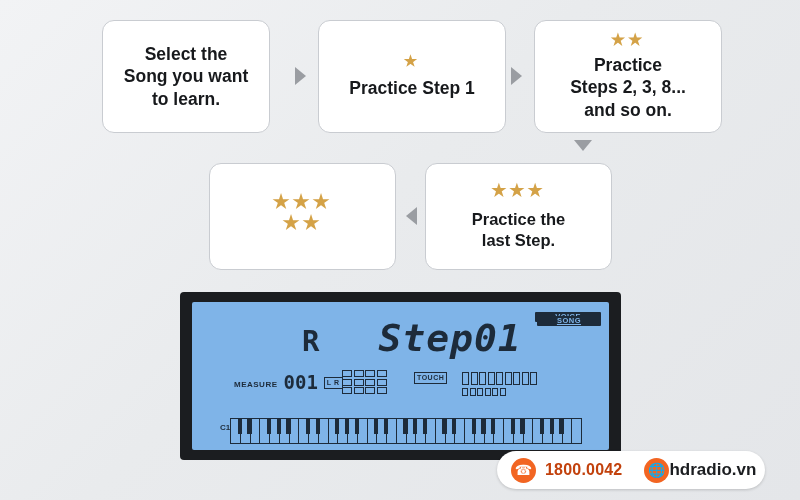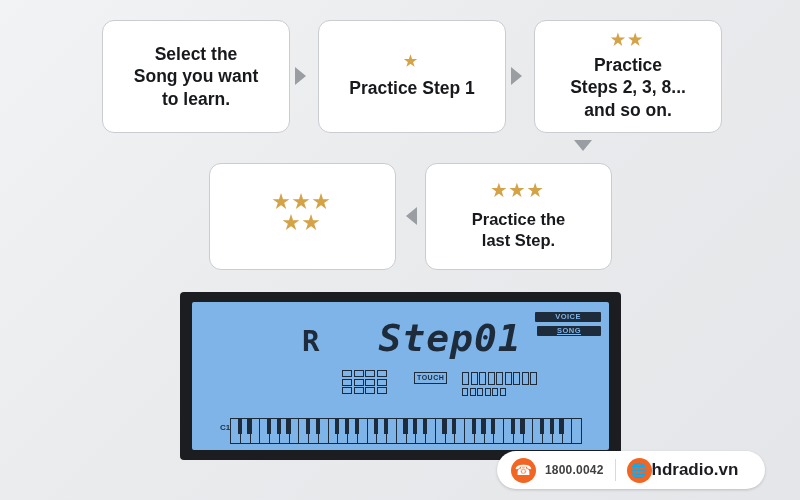--- a/index.html
+++ b/index.html
@@ -40,21 +40,21 @@
     color: #d4a247;
     letter-spacing: 3px;
     line-height: 1;
     display: block;
   }
   .flow-box .label {
     display: block;
     white-space: pre-line;
   }
 
-  #box1 { left: 102px; top: 20px;  width: 188px; height: 113px; font-size: 17.5px; }
+  #box1 { left: 102px; top: 20px;  width: 168px; height: 113px; font-size: 17.5px; }
   #box2 { left: 318px; top: 20px;  width: 188px; height: 113px; font-size: 17.5px; }
   #box3 { left: 534px; top: 20px;  width: 188px; height: 113px; font-size: 17.5px; }
   #box4 { left: 425px; top: 163px; width: 187px; height: 107px; font-size: 16.5px; }
   #box5 { left: 209px; top: 163px; width: 187px; height: 107px; font-size: 20px;  }
 
   #box2 .stars { font-size: 15px; margin-bottom: 9px; }
   #box3 .stars { font-size: 16px; margin-bottom: 6px; }
   #box4 .stars { font-size: 17px; margin-bottom: 10px; }
   #box5 .stars { font-size: 19px; margin-bottom: 2px; }
   #box5 .stars2 { font-size: 19px; margin-bottom: 9px; letter-spacing: 3px; color: #d4a247; line-height: 1; display:block;}
@@ -136,21 +136,21 @@
     background: #1d2b3a;
     color: #7fb4e8;
     font-size: 7.5px;
     font-weight: bold;
     letter-spacing: 0.5px;
     padding: 1px 20px;
     border-radius: 1px;
     line-height: 1.1;
   }
   #tag-voice { right: 8px; top: 10px; }
-  #tag-song  { right: 8px; top: 24px; text-decoration: underline; }
+  #tag-song  { right: 8px; top: 14px; text-decoration: underline; }
 
   #measure-row {
     position: absolute;
     left: 42px;
     top: 72px;
     display: flex;
     align-items: flex-end;
     gap: 6px;
   }
   #measure-label {
@@ -283,23 +283,23 @@
     background: #f26522;
     display: flex;
     align-items: center;
     justify-content: center;
     color: #fff;
     font-size: 14px;
     flex: 0 0 auto;
   }
   #badge-phone {
     margin-left: 9px;
-    font-size: 12px;
-    font-weight: bold;
-    color: #404040;
+    font-size: 16px;
+    font-weight: bold;
+    color: #c2410c;
     letter-spacing: 0.2px;
   }
   #badge-sep {
     width: 1px;
     height: 22px;
     background: #d8dade;
     margin: 0 11px;
   }
   #badge-site {
     margin-left: 0;
@@ -351,20 +351,25 @@
     <div id="lcd">
 
       <div id="step-row">
         <span id="step-r">R</span>
         <span id="step-value">Step01</span>
       </div>
 
       <div class="tag-box" id="tag-voice">VOICE</div>
       <div class="tag-box" id="tag-song">SONG</div>
 
+      <div id="measure-row">
+        <span id="measure-label">MEASURE</span>
+        <span id="measure-value">001</span>
+        <span class="mini-box" id="lr-box">L R</span>
+      </div>
 
       <div id="chord-grid">
         <div></div>
         <div></div>
         <div></div>
         <div></div>
         <div></div>
         <div></div>
         <div></div>
         <div></div>

